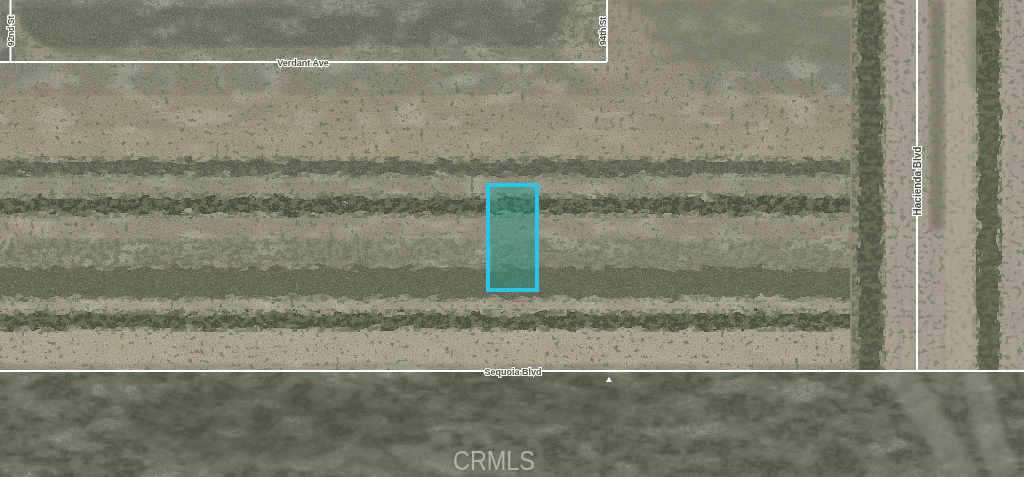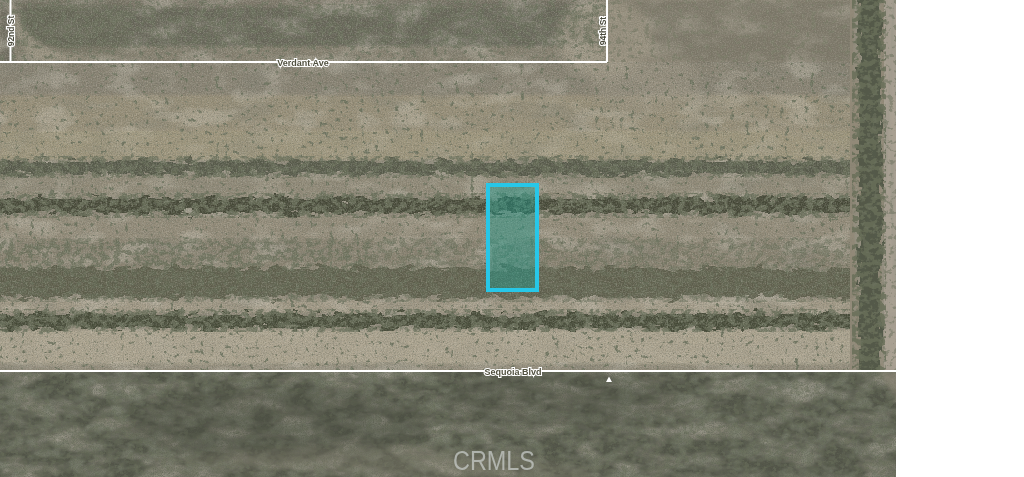--- a/index.html
+++ b/index.html
@@ -1,16 +1,16 @@
 <!DOCTYPE html>
 <html><head>
 <meta charset="utf-8">
 <style>
 html,body{margin:0;padding:0;background:#ffffff;}
-#map{position:relative;width:896px;height:477px;overflow:hidden;font-family:"Liberation Sans",sans-serif;}
+#map{position:relative;width:1024px;height:477px;overflow:hidden;font-family:"Liberation Sans",sans-serif;}
 </style>
 </head>
 <body>
 
 <div id="map">
 <svg width="1024" height="477" viewBox="0 0 1024 477" xmlns="http://www.w3.org/2000/svg">
 <defs>
 
 <filter id="grain" x="0%" y="0%" width="100%" height="100%">
   <feTurbulence type="fractalNoise" baseFrequency="0.9" numOctaves="2" seed="11" result="n"></feTurbulence>

